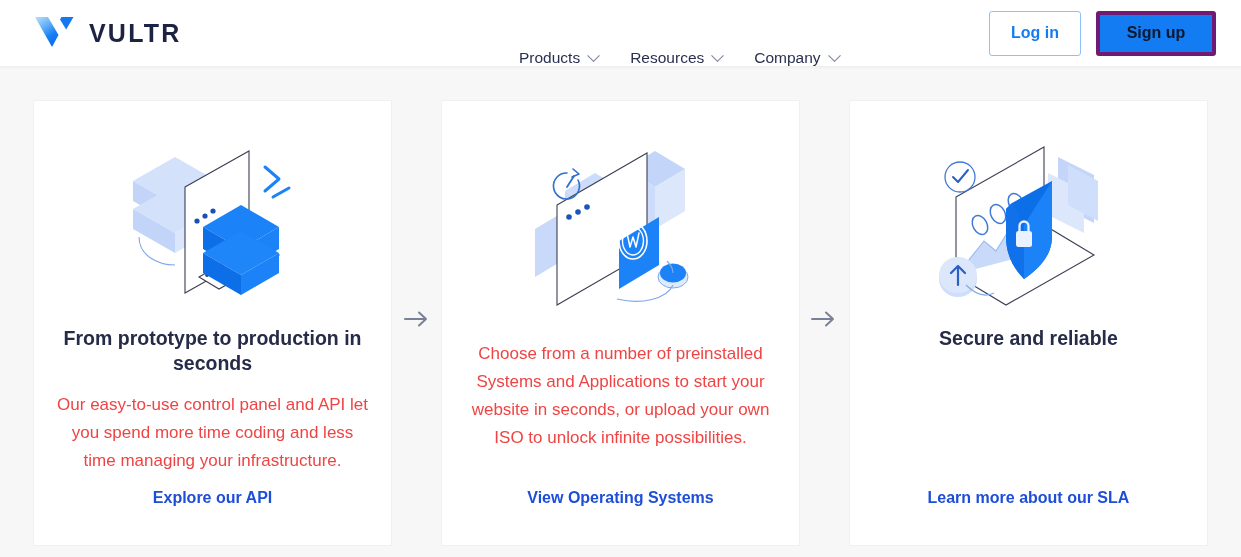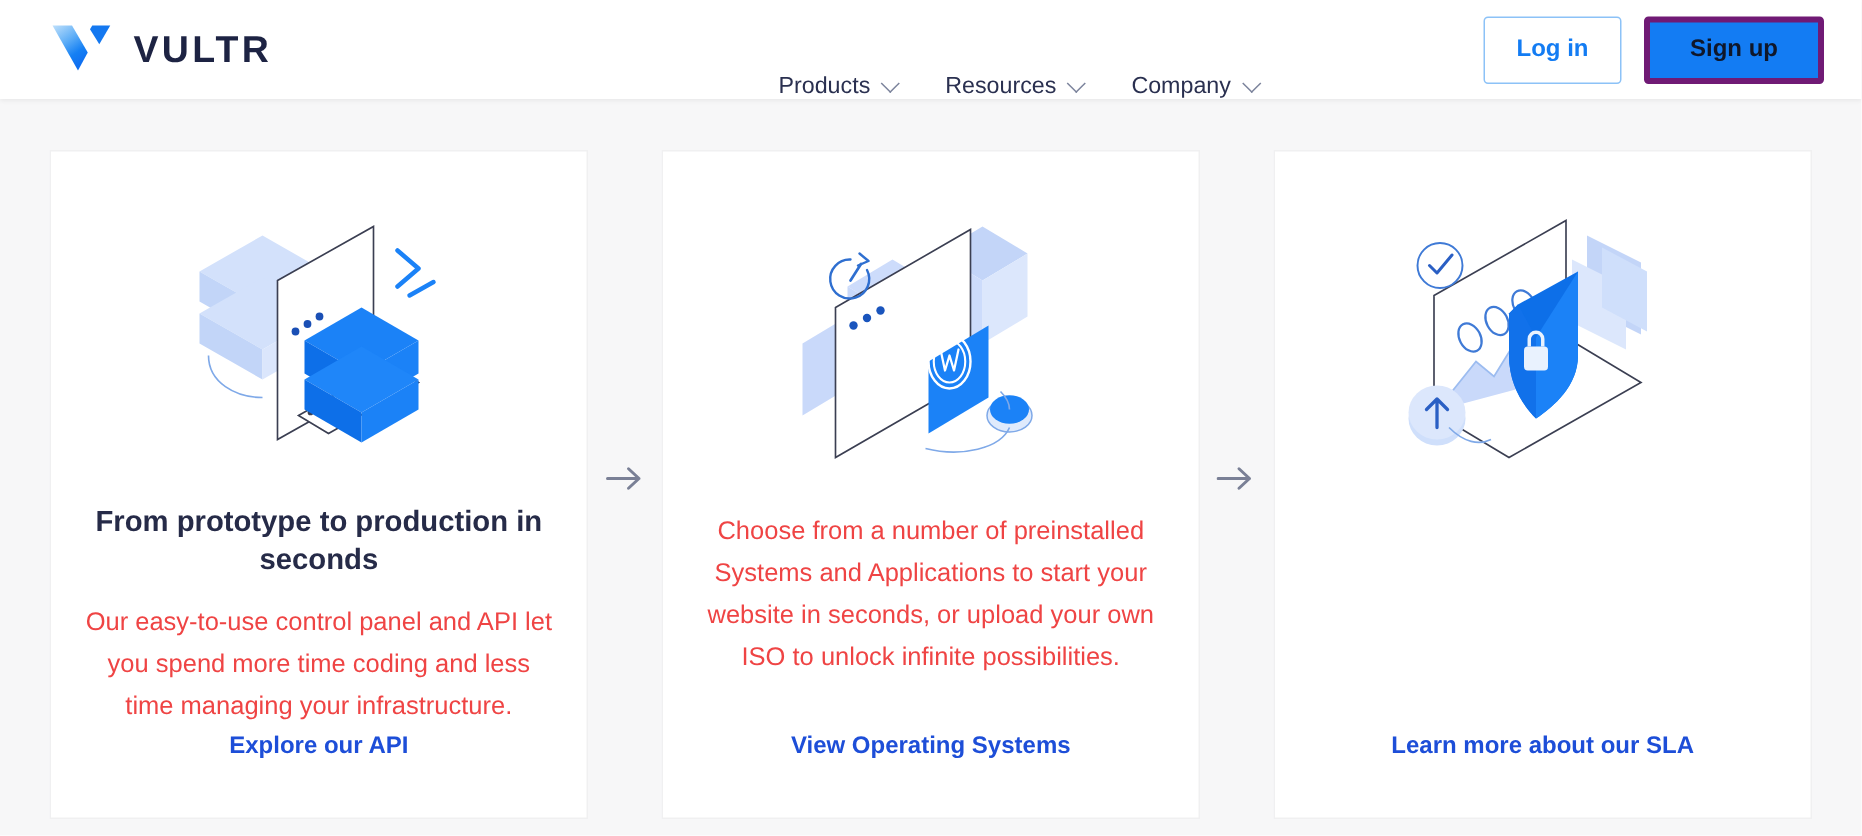--- a/index.html
+++ b/index.html
@@ -83,21 +83,21 @@
   .card {
     width: 360px;
     background: #ffffff;
     border: 1px solid #f0f0f1;
     display: flex; flex-direction: column; align-items: center;
     padding: 18px 22px 0 22px;
   }
   .art { height: 205px; display: flex; align-items: center; justify-content: center; }
   .art svg { display: block; }
   .card-title {
-    margin-top: 12px;
+    margin-top: 2px;
     font-size: 19.5px; font-weight: 700; color: #262b48;
     text-align: center; line-height: 24.5px;
     max-width: 300px;
   }
   .card-body {
     margin-top: 16px;
     font-size: 17px; color: #ef4444;
     text-align: center; line-height: 28px;
     max-width: 312px; font-weight: 400;
   }
@@ -286,17 +286,18 @@
           </g>
 
           <g transform="translate(10,126)">
             <ellipse cx="20" cy="24" rx="19" ry="18" fill="#cfdffb"></ellipse>
             <ellipse cx="20" cy="20" rx="19" ry="18" fill="#dce7fc"></ellipse>
             <path d="M20 30 L20 11 M13 18 L20 11 L27 18" stroke="#2a5fc4" stroke-width="2.2" fill="none" stroke-linecap="round" stroke-linejoin="round"></path>
           </g>
           <path d="M38 156 C 48 166, 58 168, 66 164" stroke="#7fa9e8" stroke-width="1.1" fill="none"></path>
         </svg>
       </div>
+      <div class="card-title">Secure and reliable</div>
       <div class="card-link">Learn more about our SLA</div>
     </div>
 
   </div>
 </div>
 
 </body></html>

